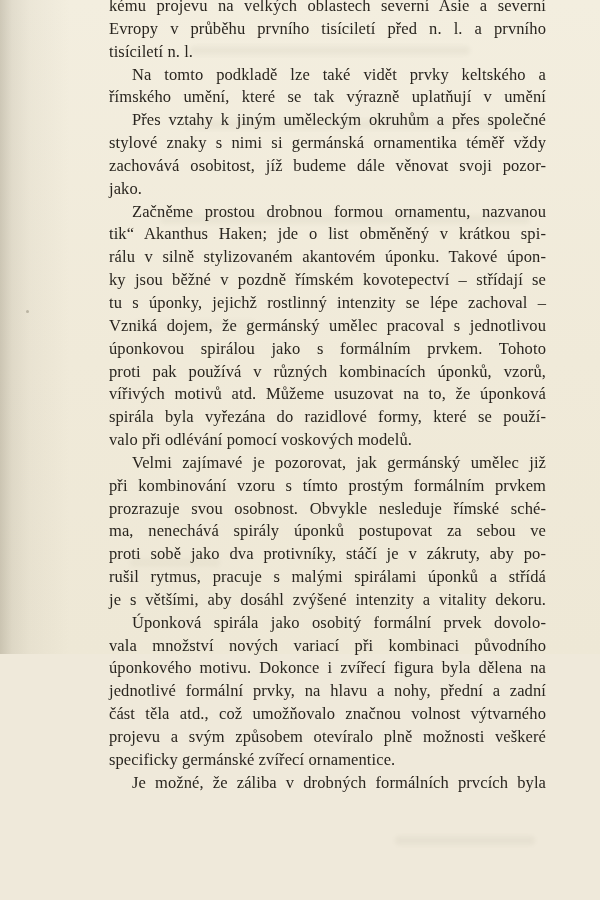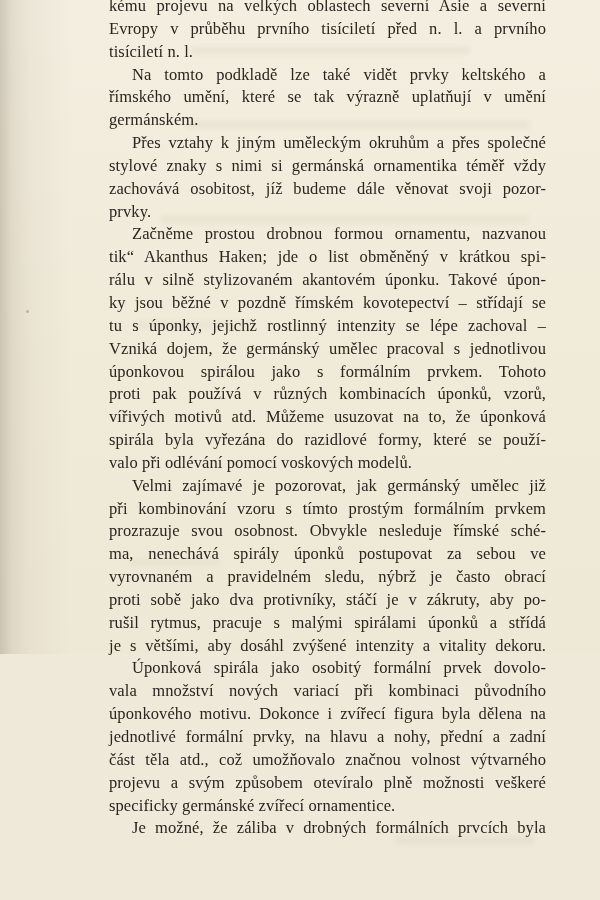--- a/index.html
+++ b/index.html
@@ -83,41 +83,39 @@
   <div class="ghost g4"></div>
   <div class="ghost g5"></div>
   <div class="ghost g6"></div>
   <div class="speck"></div>
   <div id="text-block" class="text-block" style="color: rgb(41, 37, 31);">
       <div class="line">kému projevu na velkých oblastech severní Asie a severní</div>
       <div class="line">Evropy v průběhu prvního tisíciletí před n. l. a prvního</div>
       <div class="line left">tisíciletí n. l.</div>
       <div class="line indent">Na tomto podkladě lze také vidět prvky keltského a</div>
       <div class="line">římského umění, které se tak výrazně uplatňují v umění</div>
-      <div class="line left">germánském.</div>
       <div class="line indent">Přes vztahy k jiným uměleckým okruhům a přes společné</div>
       <div class="line">stylové znaky s nimi si germánská ornamentika téměř vždy</div>
       <div class="line">zachovává osobitost, jíž budeme dále věnovat svoji pozor-</div>
-      <div class="line left">prvky.</div>
+      <div class="line left">jako.</div>
       <div class="line indent">Začněme prostou drobnou formou ornamentu, nazvanou</div>
       <div class="line">tik“ Akanthus Haken; jde o list obměněný v krátkou spi-</div>
       <div class="line">rálu v silně stylizovaném akantovém úponku. Takové úpon-</div>
       <div class="line">ky jsou běžné v pozdně římském kovotepectví – střídají se</div>
       <div class="line">tu s úponky, jejichž rostlinný intenzity se lépe zachoval –</div>
       <div class="line">Vzniká dojem, že germánský umělec pracoval s jednotlivou</div>
       <div class="line">úponkovou spirálou jako s formálním prvkem. Tohoto</div>
       <div class="line">proti pak používá v různých kombinacích úponků, vzorů,</div>
       <div class="line">vířivých motivů atd. Můžeme usuzovat na to, že úponková</div>
       <div class="line">spirála byla vyřezána do razidlové formy, které se použí-</div>
       <div class="line left">valo při odlévání pomocí voskových modelů.</div>
       <div class="line indent">Velmi zajímavé je pozorovat, jak germánský umělec již</div>
       <div class="line">při kombinování vzoru s tímto prostým formálním prvkem</div>
       <div class="line">prozrazuje svou osobnost. Obvykle nesleduje římské sché-</div>
       <div class="line">ma, nenechává spirály úponků postupovat za sebou ve</div>
-      <div class="line">vyrovnaném a pravidelném sledu, nýbrž je často obrací</div>
       <div class="line">proti sobě jako dva protivníky, stáčí je v zákruty, aby po-</div>
       <div class="line">rušil rytmus, pracuje s malými spirálami úponků a střídá</div>
       <div class="line">je s většími, aby dosáhl zvýšené intenzity a vitality dekoru.</div>
       <div class="line indent">Úponková spirála jako osobitý formální prvek dovolo-</div>
       <div class="line">vala množství nových variací při kombinaci původního</div>
       <div class="line">úponkového motivu. Dokonce i zvířecí figura byla dělena na</div>
       <div class="line">jednotlivé formální prvky, na hlavu a nohy, přední a zadní</div>
       <div class="line">část těla atd., což umožňovalo značnou volnost výtvarného</div>
       <div class="line">projevu a svým způsobem otevíralo plně možnosti veškeré</div>
       <div class="line left">specificky germánské zvířecí ornamentice.</div>

